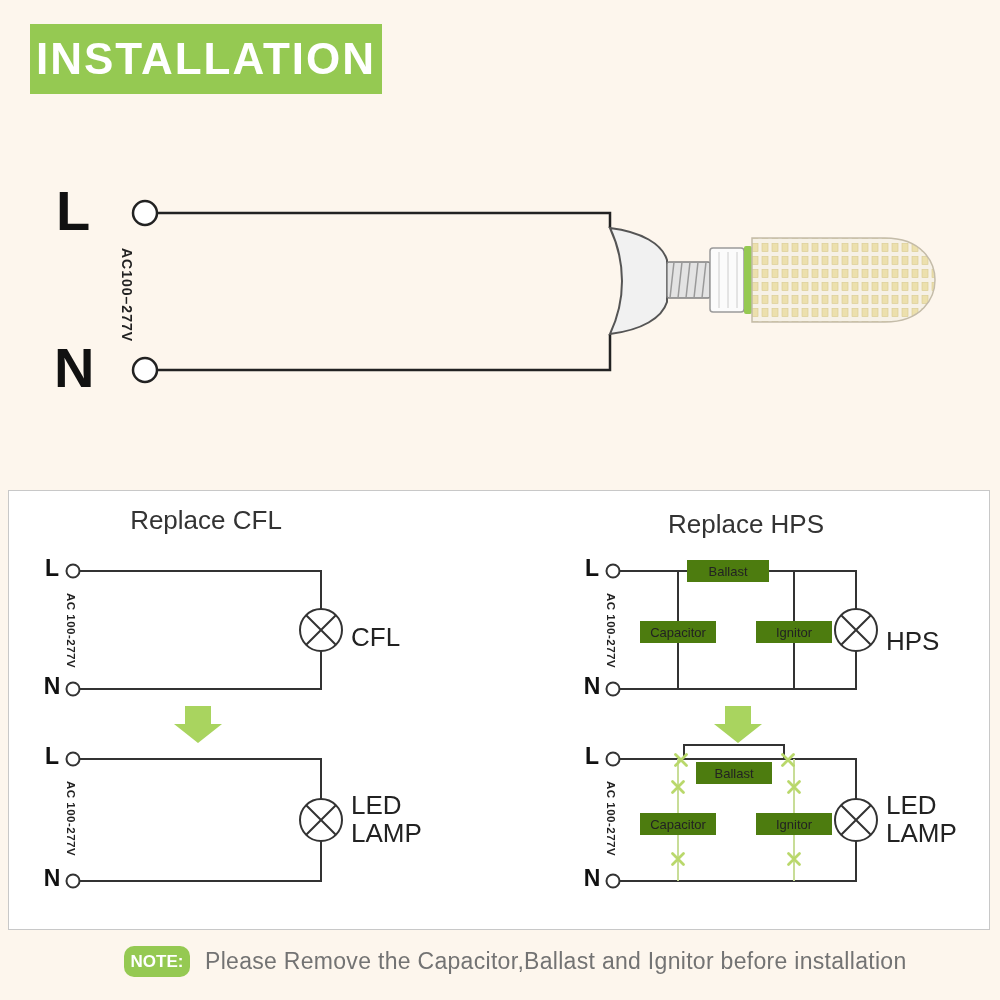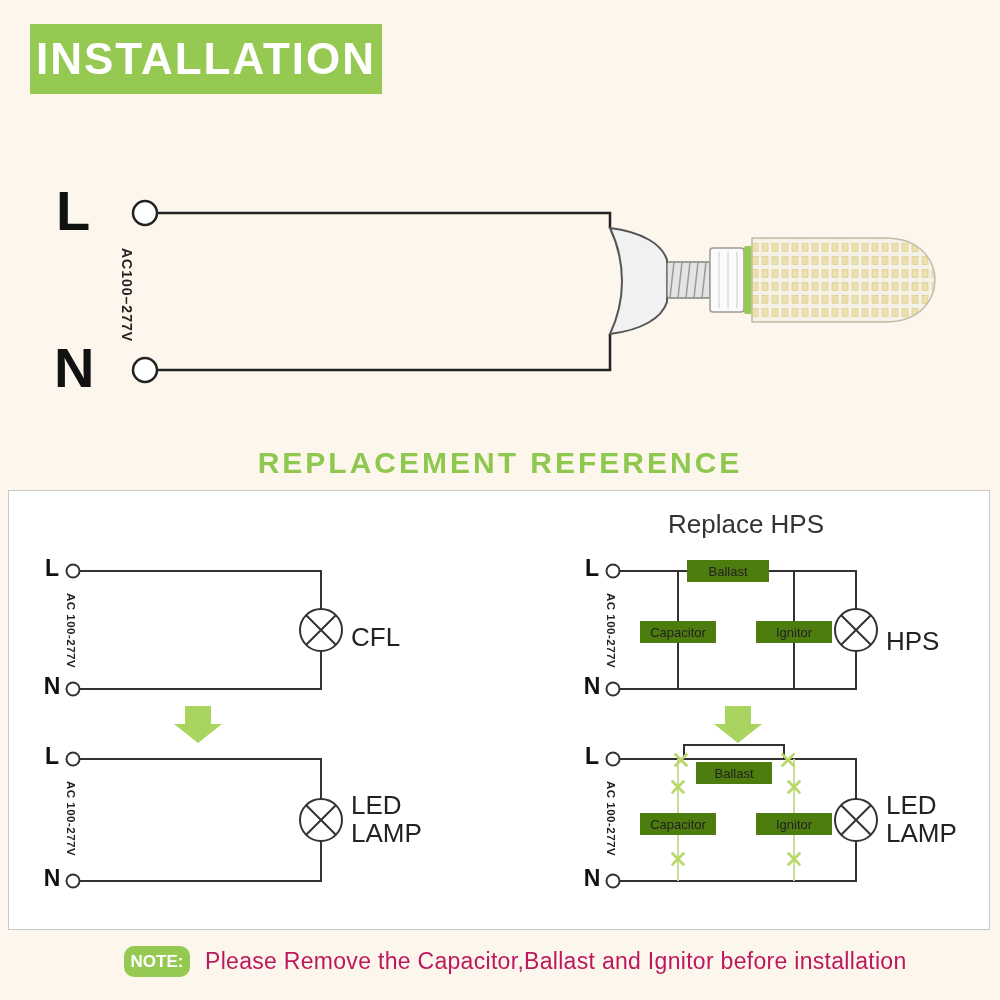--- a/index.html
+++ b/index.html
@@ -54,21 +54,21 @@
 
   
   .note-badge {
     position:absolute; left:124px; top:946px; width:66px; height:31px;
     background:#95c952; border-radius:10px;
     display:flex; align-items:center; justify-content:center;
     color:#fff; font-size:17px; font-weight:700;
   }
   .note-text {
     position:absolute; left:205px; top:948px; width:780px;
-    font-size:23px; color:#be185d; letter-spacing:0.3px;
+    font-size:23px; color:#737373; letter-spacing:0.3px;
   }
 </style>
 </head>
 <body>
 
 <div class="page">
 
   <div class="banner">
     <span>INSTALLATION</span>
   </div>
@@ -96,21 +96,20 @@
       <path d="M719 102 V158 M728 102 V158 M737 102 V158" stroke="#cccccc" stroke-width="1" fill="none"></path>
       <rect x="744" y="96" width="8" height="68" rx="2" fill="#95c952"></rect>
       <path d="M752 88 H885 C922 88 935 112 935 130 C935 148 922 172 885 172 H752 Z" fill="url(#ledpat)" stroke="#c4bca9" stroke-width="1.5"></path>
     </g>
   </svg>
 
   <div class="big-terminal-label" style="left:56px; top:178px;">L</div>
   <div class="big-terminal-label" style="left:54px; top:335px;">N</div>
   <div class="v-text v-main">AC100–277V</div>
 
-  <div class="ref-heading">REPLACEMENT REFERENCE</div>
 
   <div class="ref-box">
 
     <svg style="left:0; top:0;" width="980" height="438" viewBox="0 0 980 438">
 
       <g stroke="#333" stroke-width="2" fill="none">
         <circle cx="64" cy="80" r="6.5" fill="#ffffff"></circle>
         <circle cx="64" cy="198" r="6.5" fill="#ffffff"></circle>
         <path d="M70.5 80 H312 V118"></path>
         <circle cx="312" cy="139" r="21" fill="#ffffff"></circle>
@@ -162,20 +161,21 @@
       <g stroke="#b9d86b" stroke-width="2.8" stroke-linecap="round" fill="none">
         <path d="M666.5 263.5 L677.5 274.5 M677.5 263.5 L666.5 274.5"></path>
         <path d="M773.5 263.5 L784.5 274.5 M784.5 263.5 L773.5 274.5"></path>
         <path d="M663.5 290.5 L674.5 301.5 M674.5 290.5 L663.5 301.5"></path>
         <path d="M663.5 362.5 L674.5 373.5 M674.5 362.5 L663.5 373.5"></path>
         <path d="M779.5 290.5 L790.5 301.5 M790.5 290.5 L779.5 301.5"></path>
         <path d="M779.5 362.5 L790.5 373.5 M790.5 362.5 L779.5 373.5"></path>
       </g>
     </svg>
 
+    <div class="ref-title" style="left:82px; top:14px;">Replace CFL</div>
     <div class="ref-title" style="left:622px; top:18px;">Replace HPS</div>
 
     <div class="sm-terminal-label" style="left:30px; top:64px;">L</div>
     <div class="sm-terminal-label" style="left:30px; top:182px;">N</div>
     <div class="v-text v-sm" style="left:54px; top:100px;">AC 100-277V</div>
     <div class="lamp-label" style="left:342px; top:132px;">CFL</div>
 
     <div class="sm-terminal-label" style="left:30px; top:252px;">L</div>
     <div class="sm-terminal-label" style="left:30px; top:374px;">N</div>
     <div class="v-text v-sm" style="left:54px; top:288px;">AC 100-277V</div>

